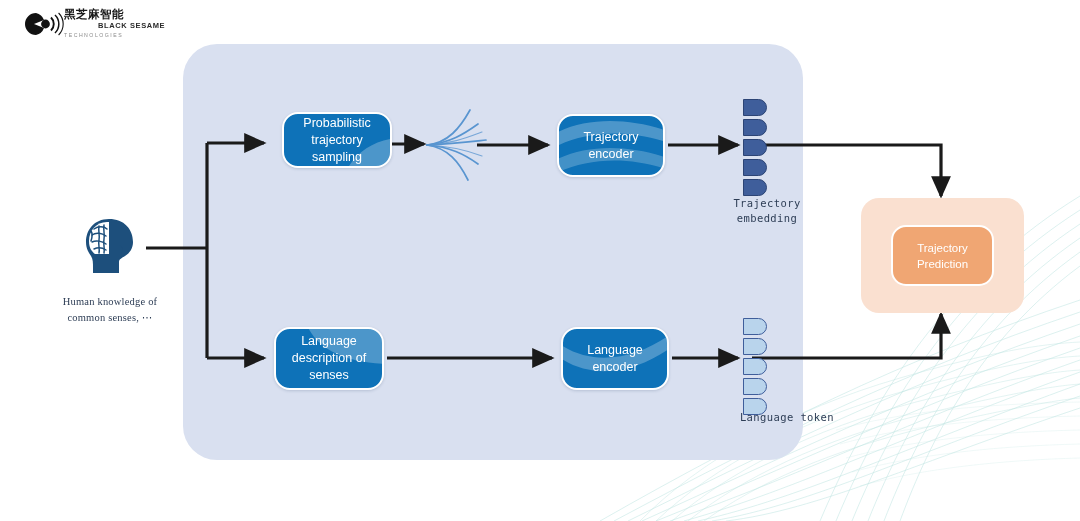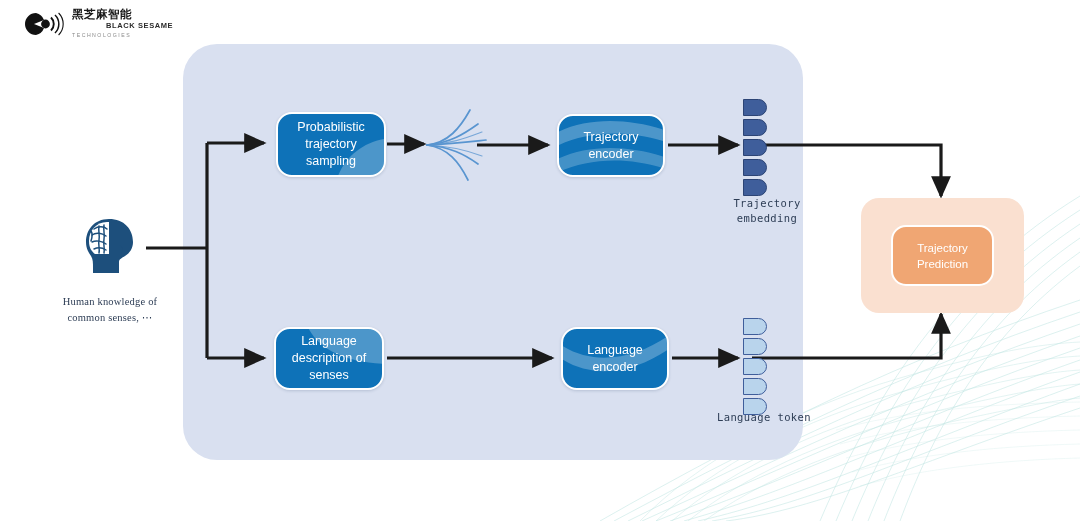--- a/index.html
+++ b/index.html
@@ -12,21 +12,21 @@
   #stage {
     position: relative;
     width: 1080px; height: 521px;
     background: #ffffff;
   }
 
   
   #bg-svg { position: absolute; inset: 0; width: 1080px; height: 521px; pointer-events: none; }
 
   
-  #logo { position: absolute; left: 20px; top: 8px; display: flex; align-items: flex-end; gap: 8px; }
+  #logo { position: absolute; left: 20px; top: 8px; display: flex; align-items: flex-end; }
   #logo-mark { width: 44px; height: 30px; }
   #logo-text { display: flex; flex-direction: column; justify-content: center; }
   #logo-cn {
     font-size: 11.5px; font-weight: bold; color: #1a1a1a;
     letter-spacing: .5px; line-height: 13px;
   }
   #logo-en {
     font-size: 7.5px; font-weight: bold; color: #2b2b2b;
     letter-spacing: .6px; line-height: 10px; padding-left: 34px;
   }
@@ -51,21 +51,21 @@
     color: #ffffff;
     display: flex; align-items: center; justify-content: center;
     text-align: center;
     font-size: 12.5px; line-height: 17px;
     overflow: hidden;
     box-shadow: 0 1px 3px rgba(20,50,90,.18);
   }
   .pbox .swash { position: absolute; inset: 0; pointer-events: none; }
   .pbox .lbl { position: relative; z-index: 2; padding: 0 6px; }
 
-  #box-prob  { left: 276px; top: 112px; width: 110px; height: 65px; }
+  #box-prob  { left: 282px; top: 112px; width: 110px; height: 56px; }
   #box-lang  { left: 274px; top: 327px; width: 110px; height: 63px; }
   #box-tenc  { left: 557px; top: 114px; width: 108px; height: 63px; }
   #box-lenc  { left: 561px; top: 327px; width: 108px; height: 63px; }
 
   
   #pred-outer {
     position: absolute; left: 861px; top: 198px;
     width: 163px; height: 115px;
     background: #fae0d0; border-radius: 18px;
   }
@@ -88,21 +88,21 @@
   .token.dark  { background: #3f5e9b; border: 1px solid #2c4475; }
   .token.light { background: #b9d4ec; border: 1.2px solid #3f5e9b; }
 
   .tok-label {
     position: absolute;
     font-family: "DejaVu Sans Mono", monospace;
     font-size: 10.5px; color: #2d3d55; line-height: 15px;
     letter-spacing: .4px; text-align: center;
   }
   #lbl-traj { left: 712px; top: 196px; width: 110px; }
-  #lbl-lang { left: 694px; top: 410px; width: 140px; }
+  #lbl-lang { left: 694px; top: 410px; width: 140px; text-align: right; }
 
   
   #brain { position: absolute; left: 78px; top: 215px; width: 62px; height: 62px; }
   #brain-caption {
     position: absolute; left: 16px; top: 294px; width: 188px;
     font-family: Liberation Serif, serif;
     font-size: 10.5px; line-height: 16px; color: #2d3d55;
     text-align: center; letter-spacing: .2px;
   }
 

